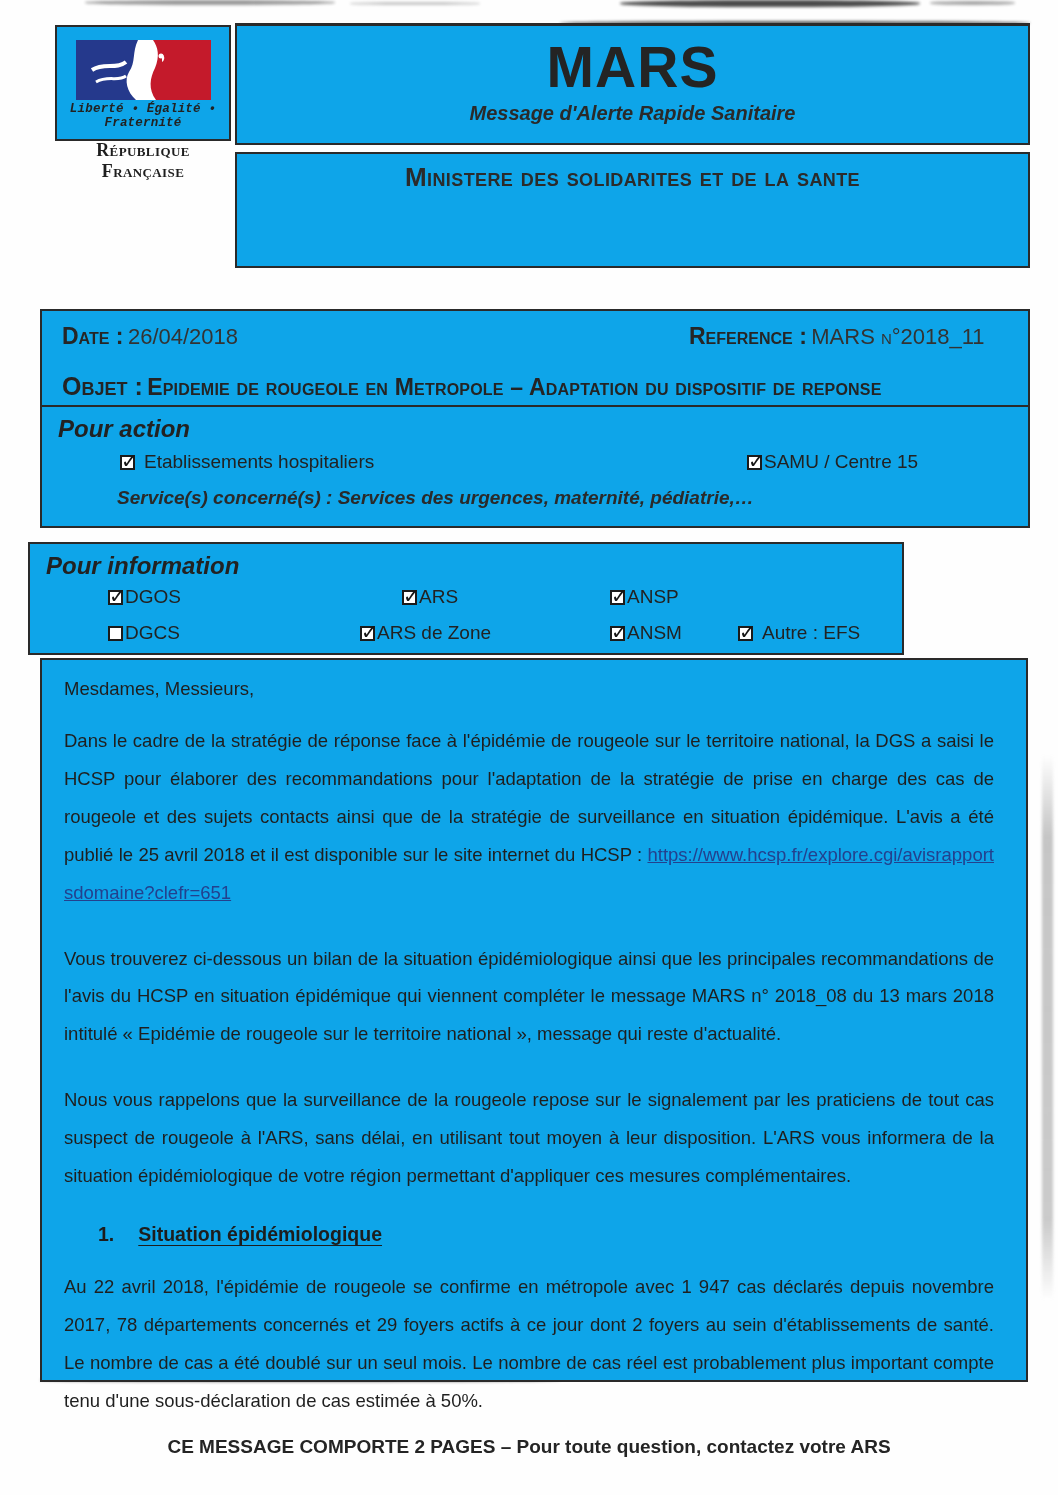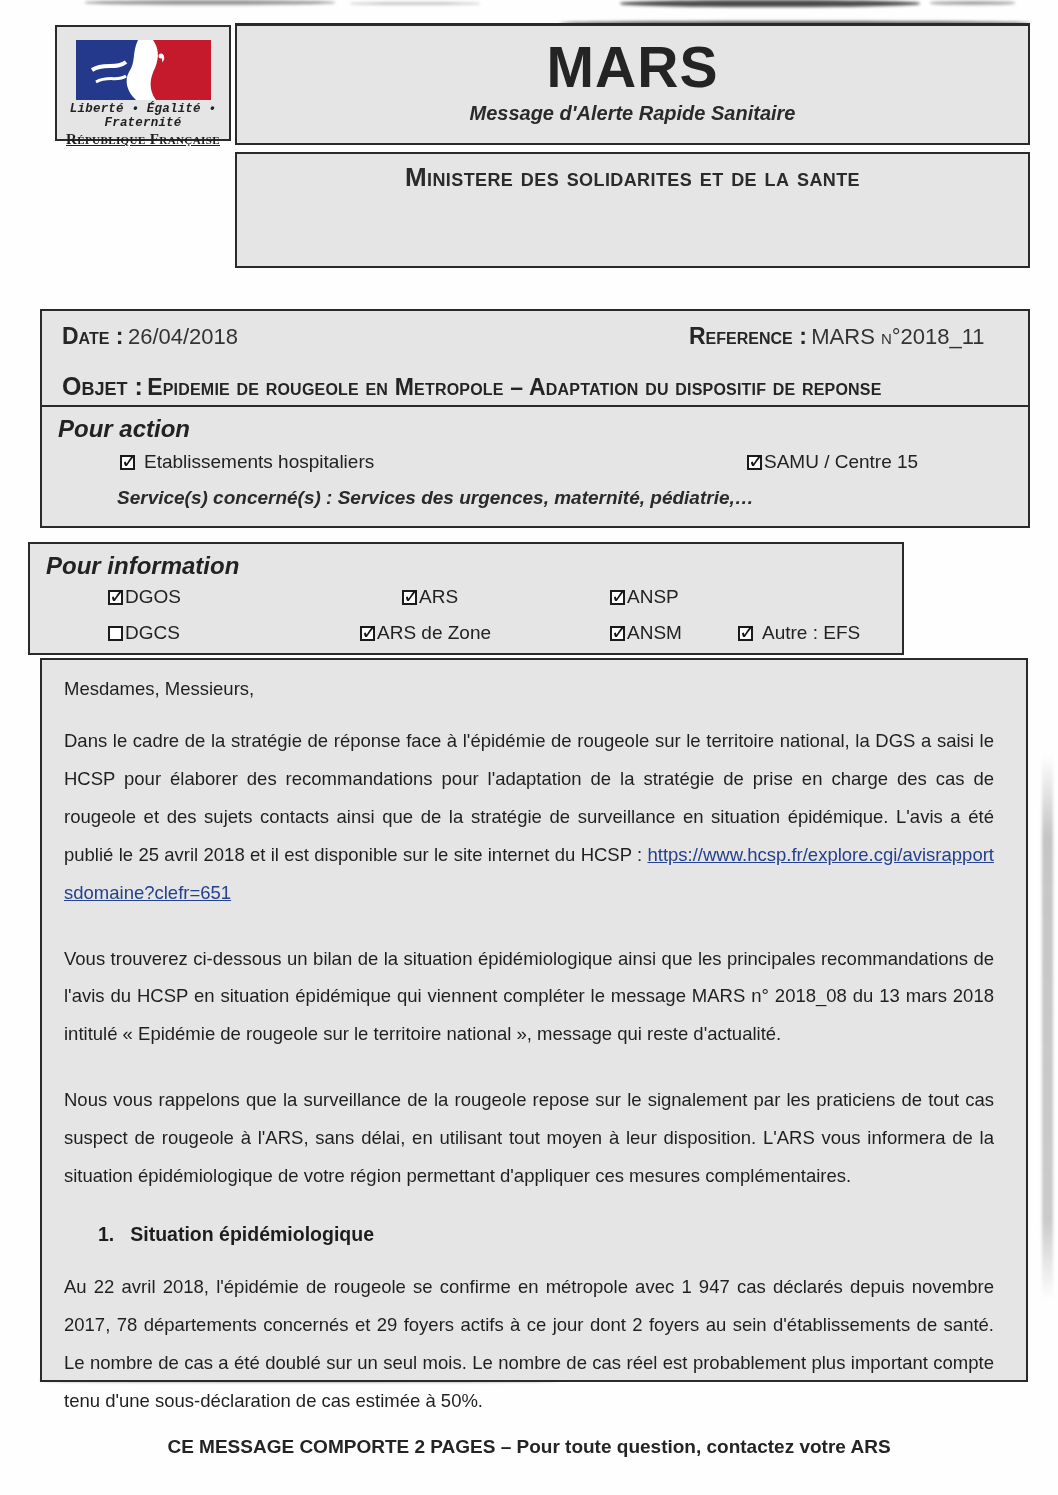--- a/index.html
+++ b/index.html
@@ -2,27 +2,27 @@
 <html><head>
 <meta charset="utf-8">
 <style>
   * { margin:0; padding:0; box-sizing:border-box; }
   html,body { background:#e9e9e9; }
   .page {
     position:relative; width:1058px; height:1495px; margin:0 auto;
     background:#fefefe; overflow:hidden; color:#1e1e1e;
     font-family:"Liberation Sans", sans-serif;
   }
-  .box { position:absolute; border:2px solid #2a2a2a; background:#e5e5e5; }
+  .box { position:absolute; border:2px solid #2a2a2a; background:#0ea5e9; }
 
   
   .logo-box { left:55px; top:25px; width:176px; height:116px; text-align:center; }
   .flag-svg { display:block; margin:13px auto 2px auto; }
   .logo-motto { font-family:Liberation Mono, monospace; font-style:italic; font-size:12.5px; font-weight:600; color:#222; letter-spacing:.2px; }
-  .logo-country { font-family:"Liberation Serif", serif; font-variant:small-caps; font-size:15px; font-weight:700; letter-spacing:.4px; margin-top:1px;text-decoration:underline; }
+  .logo-country { font-family:"Liberation Serif", serif; font-variant:small-caps; font-size:18px; font-weight:700; letter-spacing:.4px; margin-top:10px; }
 
   
   .mars-box { left:235px; top:23px; width:795px; height:122px; text-align:center; border-top-width:3px; }
   .mars-title { font-size:57px; font-weight:700; letter-spacing:1px; margin-top:8px; color:#242424; }
   .mars-subtitle { font-size:20px; font-style:italic; font-weight:600; margin-top:2px; color:#2a2a2a; }
 
   
   .ministry-box { left:235px; top:152px; width:795px; height:116px; text-align:center; padding-top:5px; }
   .ministry-line { font-variant:small-caps; font-size:26px; font-weight:700; line-height:37px; letter-spacing:.4px; color:#2b2b2b; }
 
@@ -45,21 +45,21 @@
   .gap > .cb { margin-right:9px; }
   .cb.checked::after { content:'\2713'; position:absolute; left:-1px; top:-8px; font-size:20px; font-weight:700; color:#141414; font-family:"DejaVu Sans", sans-serif; }
   .services-note { position:absolute; left:75px; top:80px; font-size:19px; font-style:italic; font-weight:600; color:#2a2a2a; }
 
   
   .body-box { left:40px; top:658px; width:988px; height:724px; padding:10px 32px 0 22px; }
   .body-box p { font-size:18.5px; line-height:2.05; text-align:justify; color:#1f1f1f; margin-bottom:28px; }
   .salutation { text-align:left !important; margin-bottom:14px !important; }
   a.doc-link { color:#23418e; text-decoration:underline; word-break:break-all; }
   .sec1-heading { padding-left:34px; font-size:19.5px; font-weight:700; margin:6px 0 22px 0; color:#1d1d1d; }
-  .sec1-title { margin-left:16px; text-underline-offset:4px; }
+  .sec1-title { margin-left:24px; text-decoration:underline; text-underline-offset:4px; }
 
   
   .doc-footer { position:absolute; left:0; top:1436px; width:100%; text-align:center; font-size:19px; font-weight:600; color:#242424; }
 
   
   .smudge { position:absolute; background:#1e1e1e; border-radius:45%; filter:blur(1.5px); }
   .s1 { left:85px;  top:0; width:250px; height:5px; opacity:.45; }
   .s2 { left:620px; top:0; width:300px; height:7px; opacity:.8; }
   .s3 { left:930px; top:1px; width:85px; height:4px; opacity:.4; }
   .s4 { left:350px; top:2px; width:130px; height:3px; opacity:.25; }

